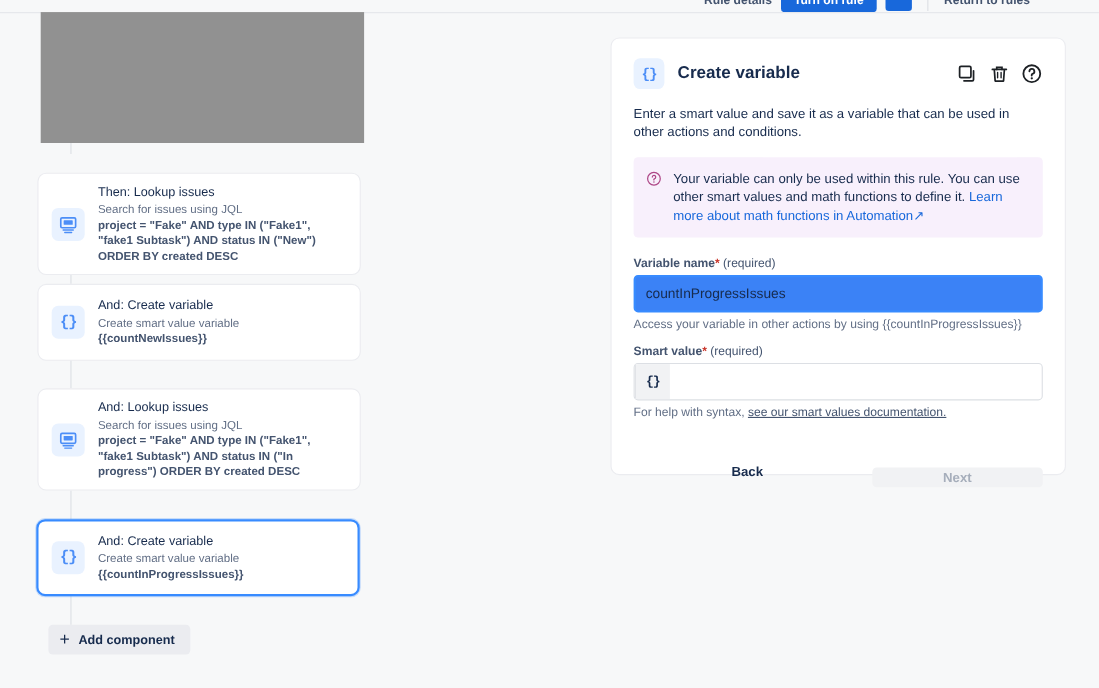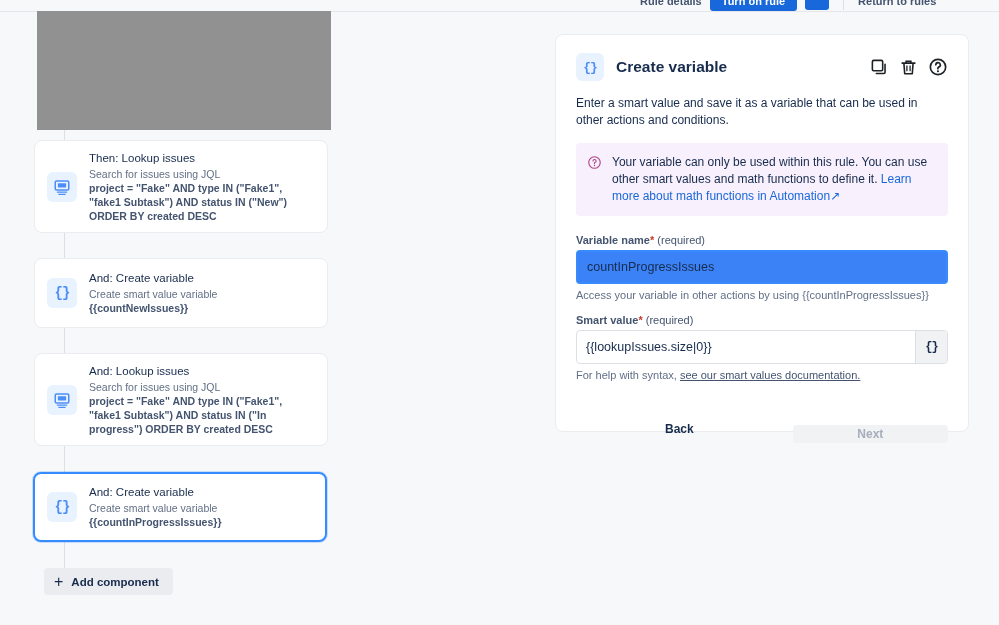--- a/index.html
+++ b/index.html
@@ -225,21 +225,21 @@
 <div id="chain">
 
   <div class="redaction"></div>
 
   <div class="connector" style="top:130px; height:10px;"></div>
   <div class="connector" style="top:232px; height:26px;"></div>
   <div class="connector" style="top:327px; height:26px;"></div>
   <div class="connector" style="top:446px; height:26px;"></div>
   <div class="connector" style="top:541px; height:27px;"></div>
 
-  <div class="card" style="top:140px; height:93px;">
+  <div class="card" style="top:157px; height:93px;">
     <div class="card-icon">
       <svg width="18" height="18" viewBox="0 0 24 24" fill="none">
         <rect x="3" y="4" width="18" height="12" rx="1.6" stroke="#4c8ef7" stroke-width="2"></rect>
         <rect x="6.5" y="7" width="11" height="5.5" rx="0.8" fill="#4c8ef7"></rect>
         <rect x="5" y="18" width="14" height="1.8" rx="0.9" fill="#4c8ef7"></rect>
         <rect x="7" y="21" width="10" height="1.6" rx="0.8" fill="#4c8ef7"></rect>
       </svg>
     </div>
     <div class="card-body">
       <div class="card-title">Then: Lookup issues</div>
@@ -340,21 +340,20 @@
     <span class="opt">(required)</span>
   </div>
   <input class="text-input" type="text" value="countInProgressIssues" style="">
   <div class="field-help">Access your variable in other actions by using {{countInProgressIssues}}</div>
 
   <div class="field-label">
     <span>Smart value</span><span class="req">*</span>
     <span class="opt">(required)</span>
   </div>
   <div class="sv-wrap">
-    <input type="text" value="{{lookupIssues.size|0}}" style="">
     <div class="sv-btn">{}</div>
   </div>
   <div class="field-help"><span>For help with syntax, </span><a href="#">see our smart values documentation.</a></div>
 
   <div class="panel-footer">
     <button class="btn-back">Back</button>
     <button class="btn-next" disabled="">Next</button>
   </div>
 </div>
 

